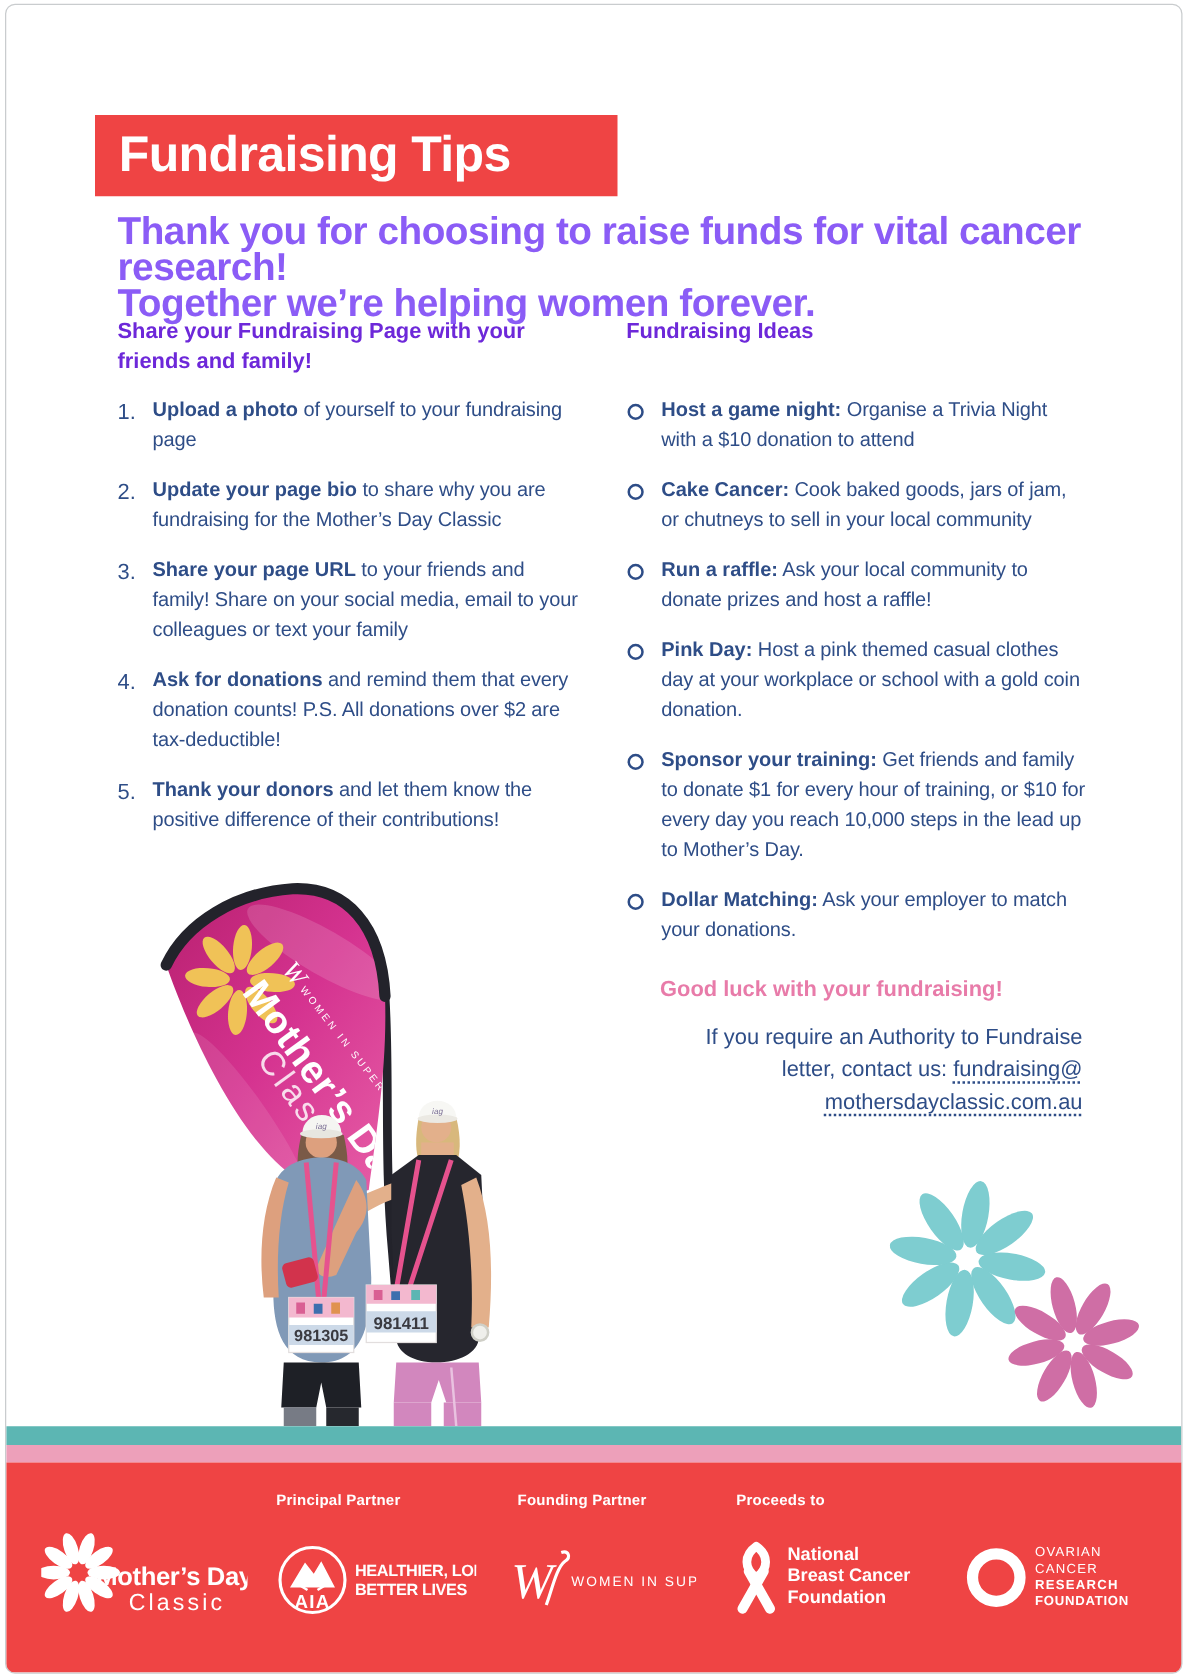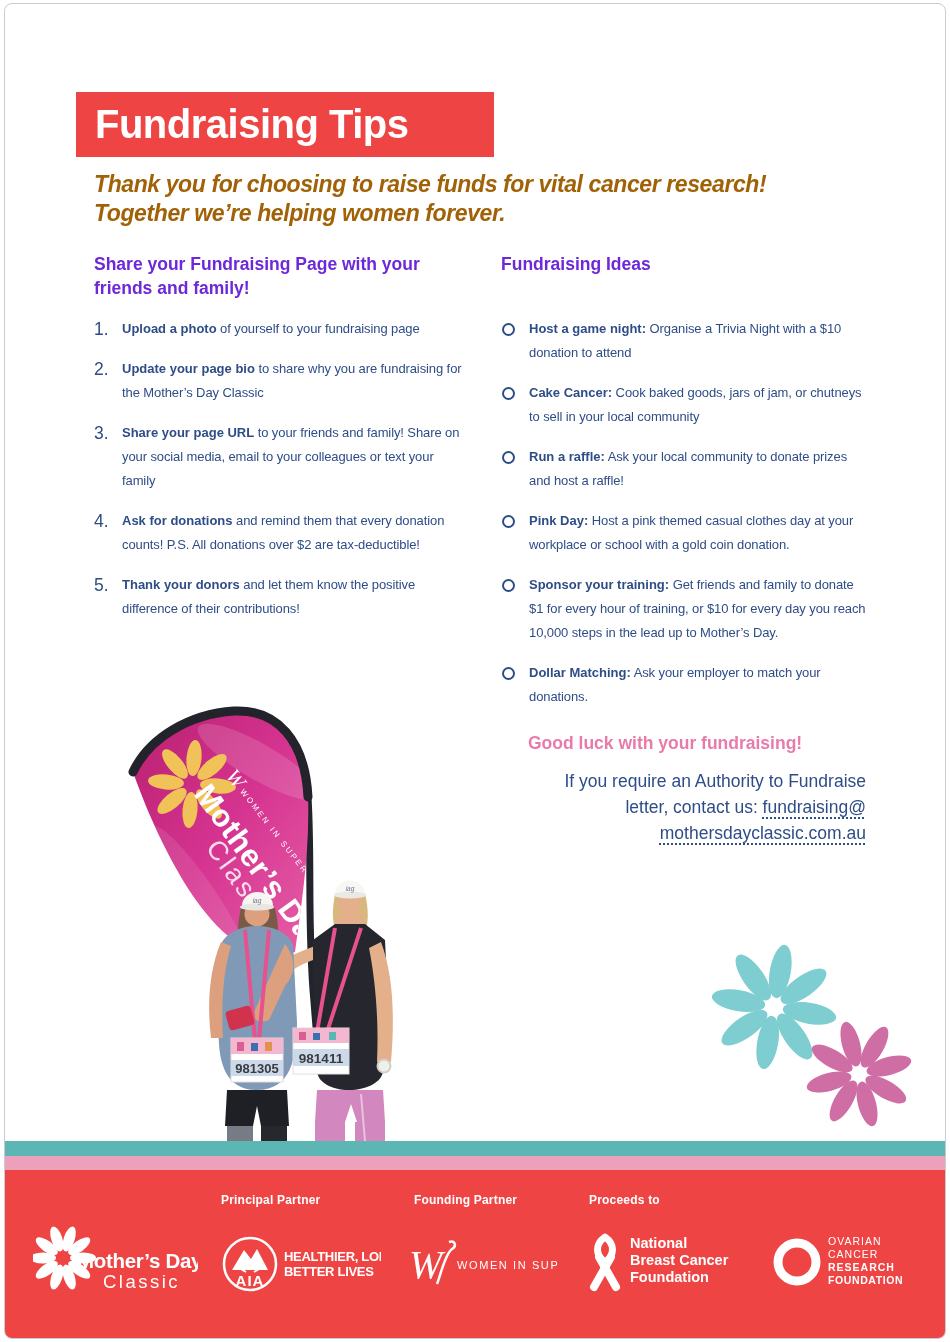--- a/index.html
+++ b/index.html
@@ -4,32 +4,32 @@
 <style>
   html,body{margin:0;padding:0;background:#fff;font-family:"Liberation Sans",sans-serif;}
   .canvas{position:relative;width:950px;height:1342px;background:#fff;}
   .page{position:absolute;left:4px;top:3px;width:940px;height:1334px;background:#fff;
         border:1px solid #c9ccce;border-radius:8px;overflow:hidden;}
 
   
   .banner{position:absolute;left:71px;top:88px;width:418px;height:65px;background:#ef4444;
           display:flex;align-items:center;}
   .banner h1{margin:0 0 0 19px;font-size:40px;font-weight:bold;color:#fff;letter-spacing:-0.5px;}
-  .intro{position:absolute;left:89px;top:166px;width:780px;color:#a16207;font-size:23px;
-         font-weight:bold;line-height:29px;letter-spacing:-0.4px;font-style:italic;}
+  .intro{position:absolute;left:89px;top:166px;width:780px;color:#8b5cf6;font-size:31px;
+         font-weight:bold;line-height:29px;letter-spacing:-0.4px;}
 
   
   .colL{position:absolute;left:89px;top:248px;width:372px;}
   .colR{position:absolute;left:496px;top:248px;width:368px;}
   .col-h{min-height:48px;font-size:17.5px;font-weight:bold;color:#6d28d9;line-height:24px;margin-bottom:17px;}
   .item{display:flex;margin-bottom:16px;}
   .item .num{flex:0 0 28px;font-size:17.5px;color:#2e4d87;line-height:24px;}
   .item .ring{flex:0 0 9px;width:9px;height:9px;border:2px solid #2e4d87;border-radius:50%;
               margin:6px 14px 0 1px;}
-  .item p{margin:0;font-size:13px;color:#2e4d87;line-height:24px;letter-spacing:-0.1px;}
+  .item p{margin:0;font-size:16px;color:#2e4d87;line-height:24px;letter-spacing:-0.1px;}
   .item p b{letter-spacing:0;}
   .goodluck{margin:24px 0 0 27px;font-size:17.5px;font-weight:bold;color:#e87ba9;}
   .contact{margin:14px 0 0 27px;width:338px;font-size:17.5px;color:#2e4d87;line-height:26px;text-align:right;}
   .email{color:#2e4d87;text-decoration:underline dotted 1.5px;text-underline-offset:4px;cursor:pointer;}
 
   
   .stripe-teal{position:absolute;left:0;top:1137px;width:940px;height:15px;background:#5cb6b3;}
   .stripe-pink{position:absolute;left:0;top:1152px;width:940px;height:14px;background:#eda0ba;}
   .footer{position:absolute;left:0;top:1166px;width:944px;height:168px;background:#ef4444;}
   .plabel{position:absolute;top:23px;font-size:12px;font-weight:bold;color:#fff;letter-spacing:.2px;}

